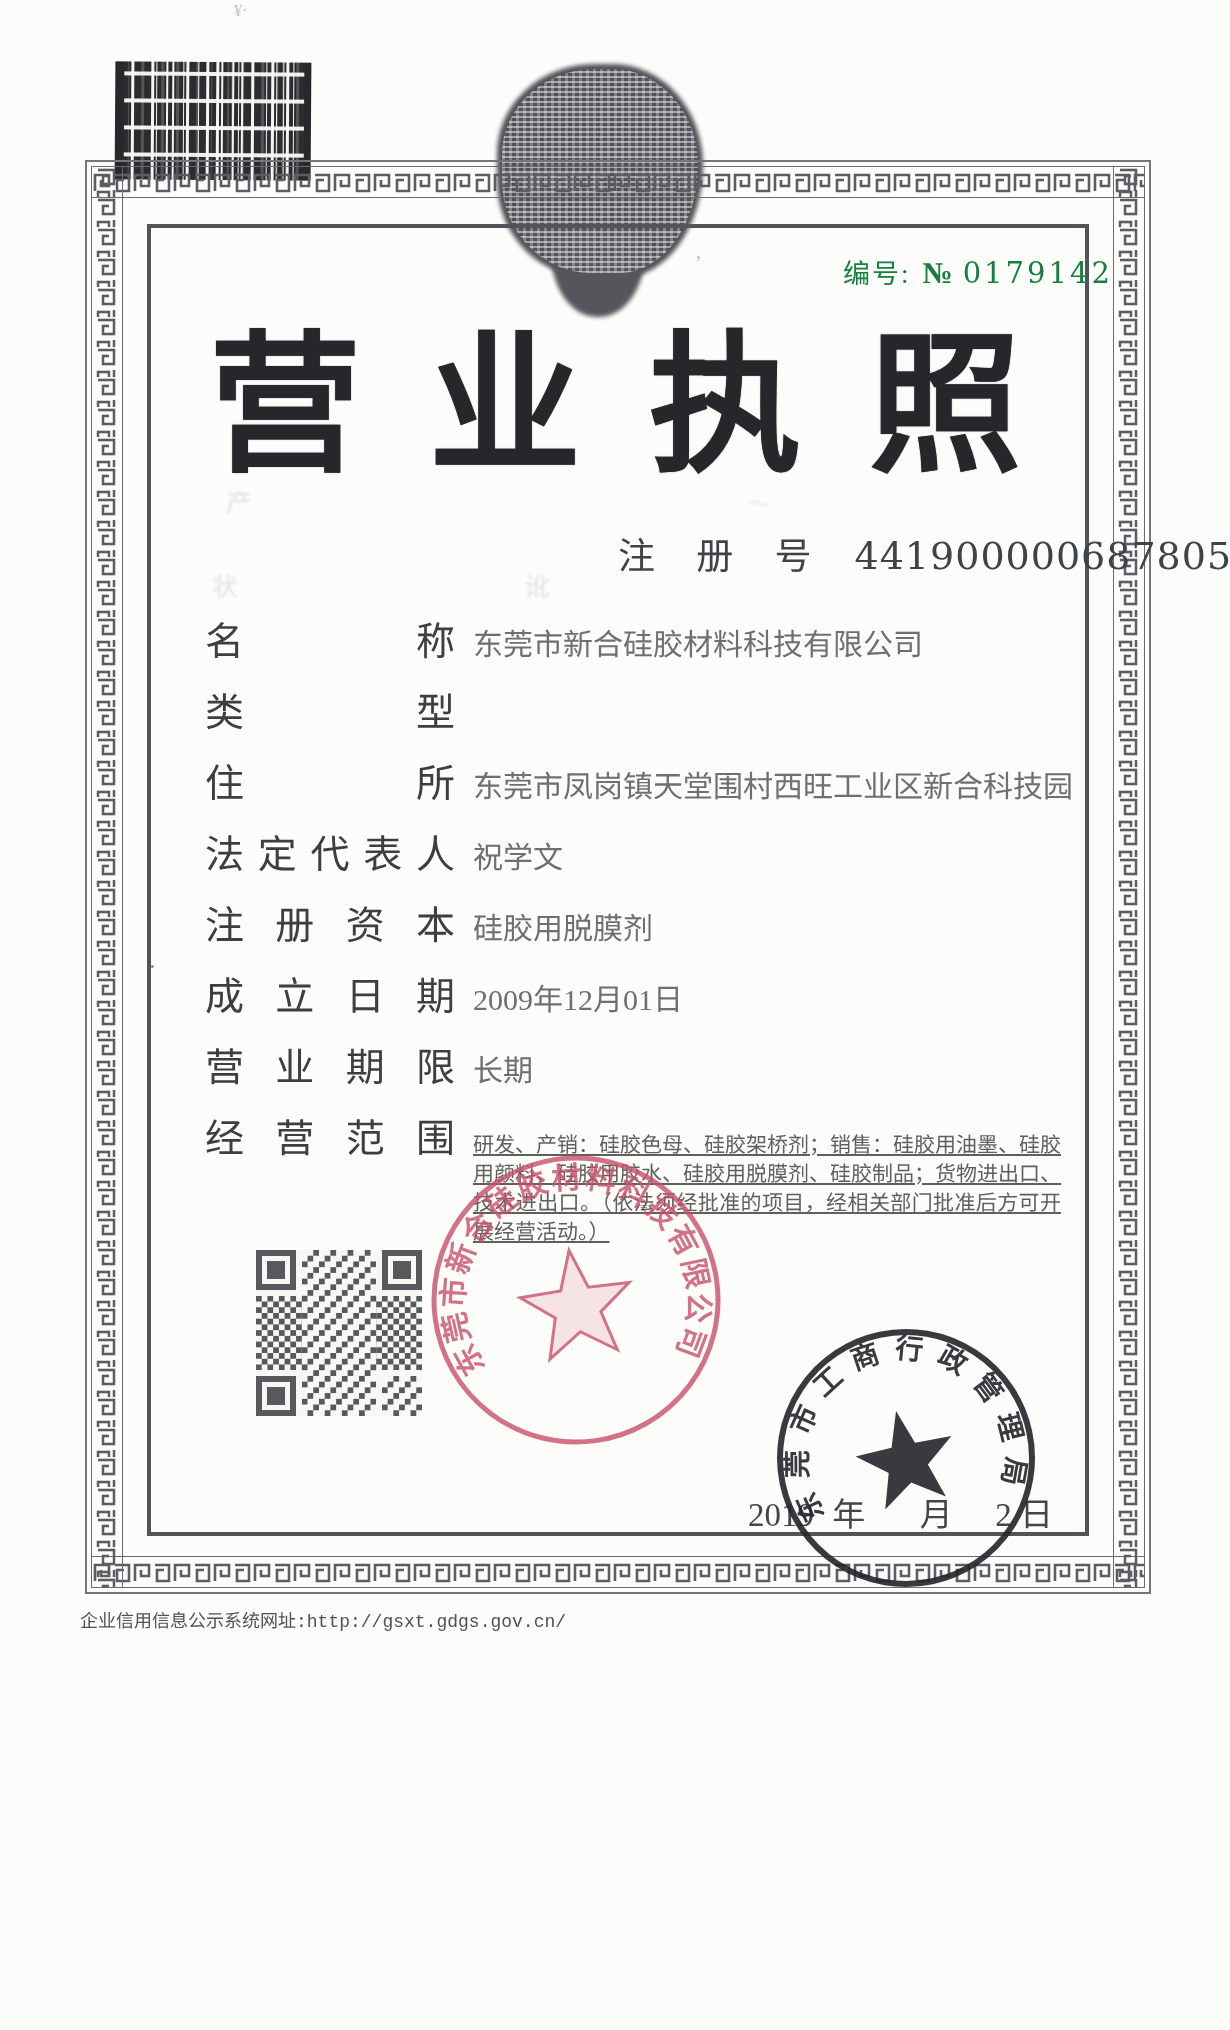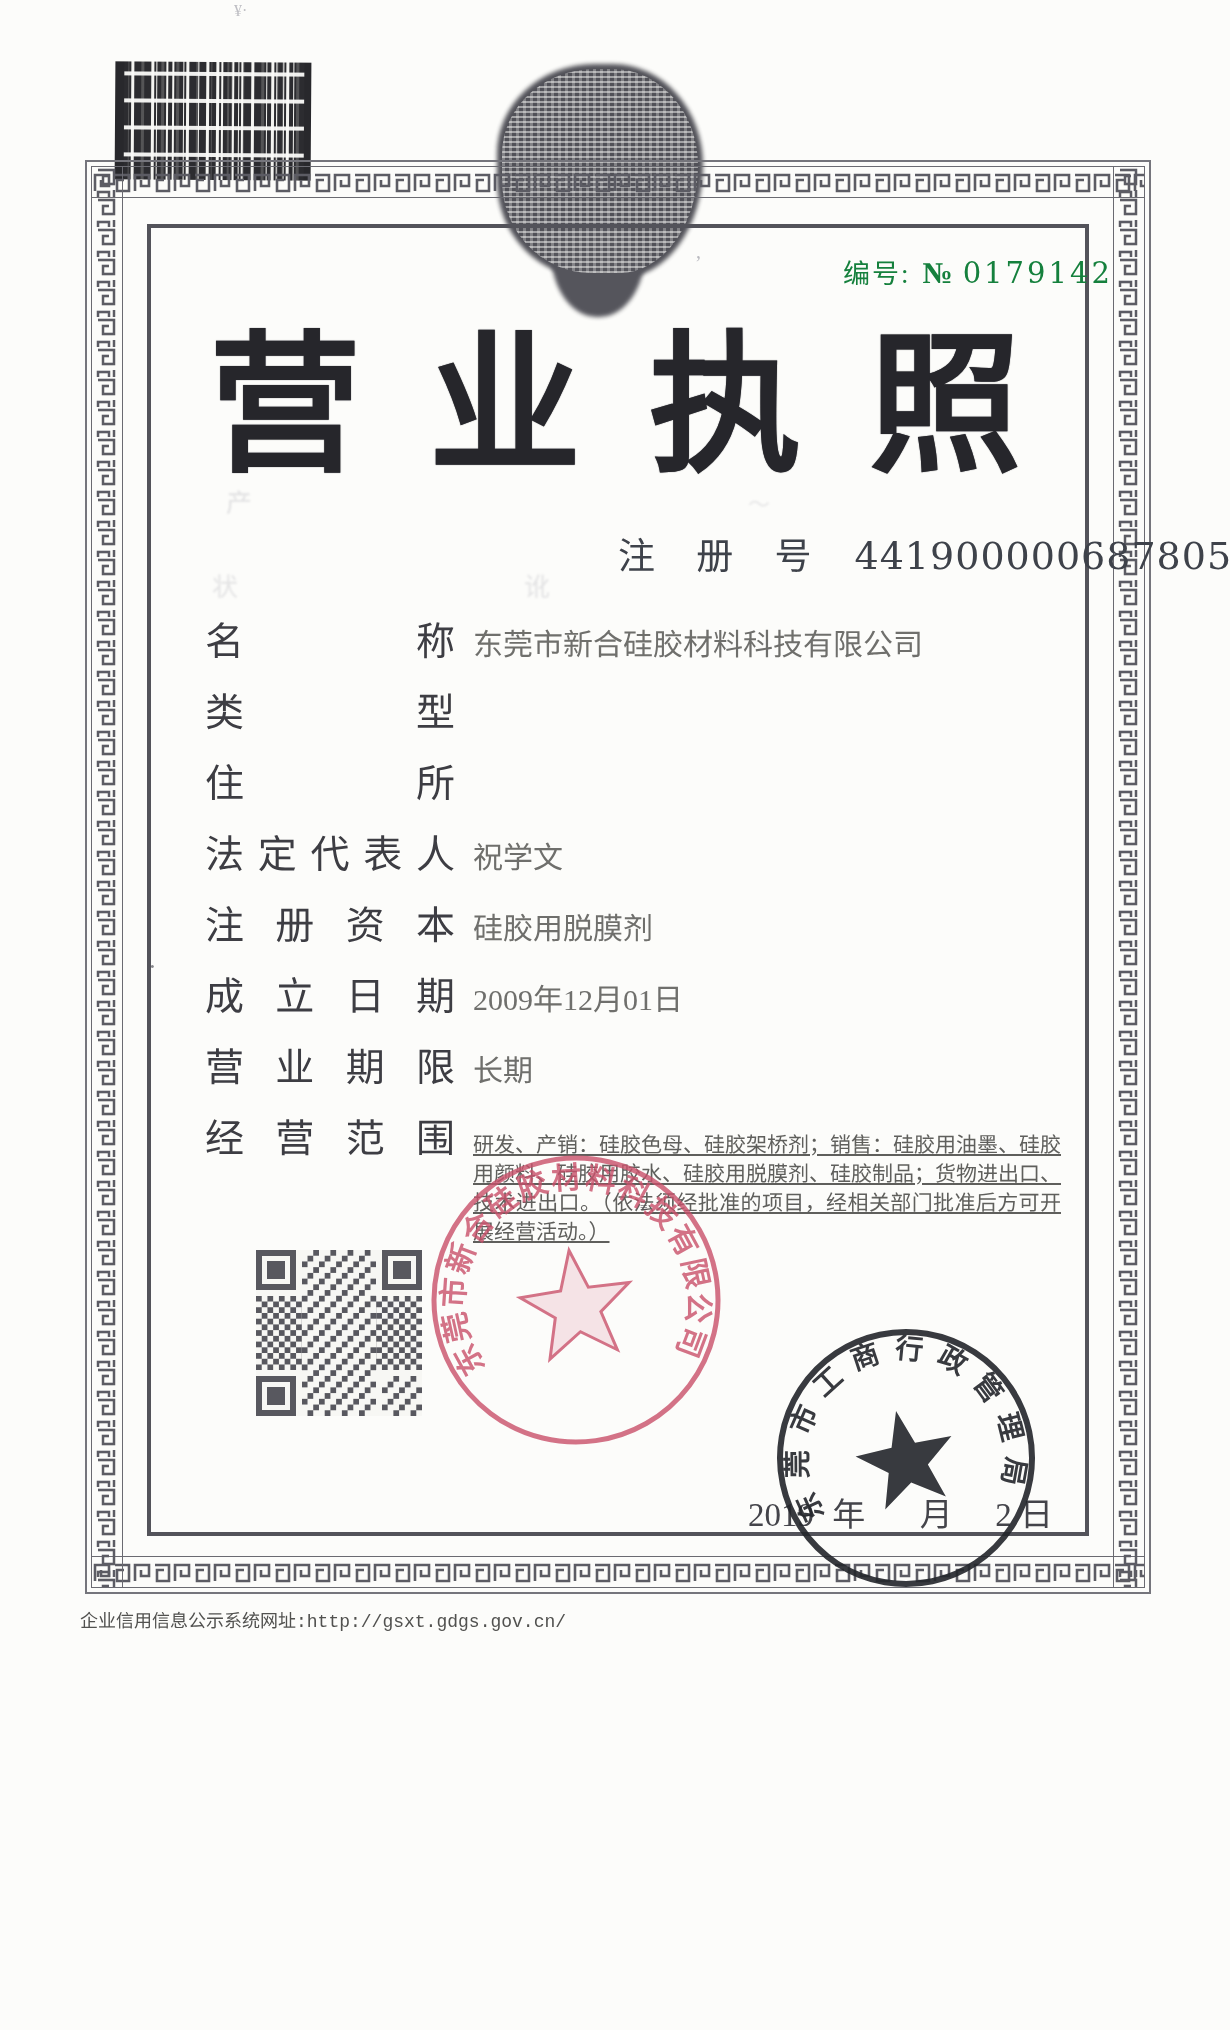--- a/index.html
+++ b/index.html
@@ -178,20 +178,21 @@
         <div class="row-label">
           <span>类</span>
           <span>型</span>
         </div>
       </div>
       <div class="row">
         <div class="row-label">
           <span>住</span>
           <span>所</span>
         </div>
+        <div class="row-value">东莞市凤岗镇天堂围村西旺工业区新合科技园</div>
       </div>
       <div class="row">
         <div class="row-label">
           <span>法</span>
           <span>定</span>
           <span>代</span>
           <span>表</span>
           <span>人</span>
         </div>
         <div class="row-value">祝学文</div>

